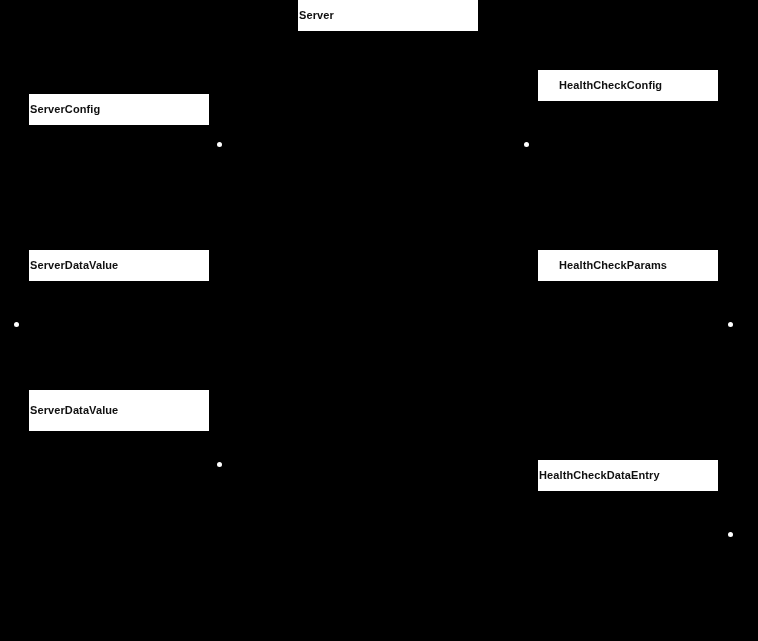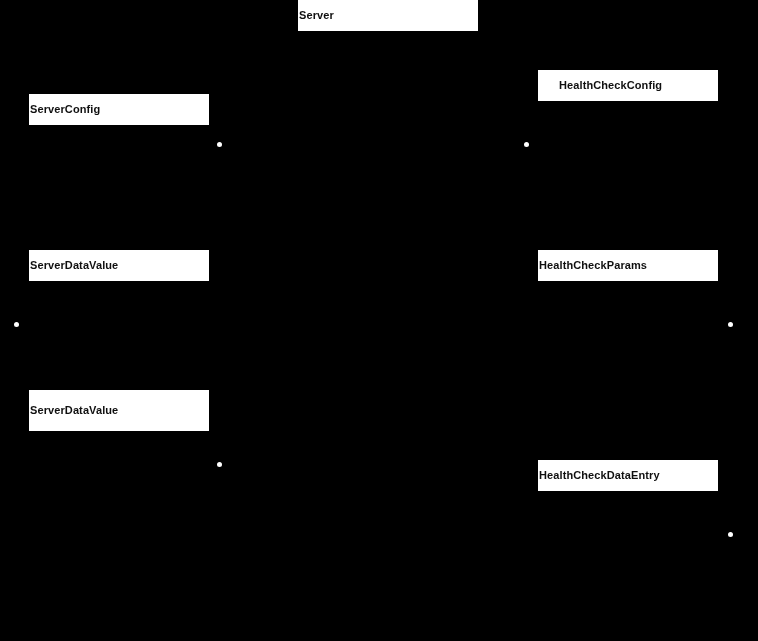--- a/index.html
+++ b/index.html
@@ -59,21 +59,21 @@
 
   <div class="node" style="left: 538px; top: 70px; width: 180px; height: 31px; background: rgb(255, 255, 255); border-color: rgb(255, 255, 255); padding-left: 20px;">
     <span class="node-label" style="color: rgb(16, 16, 16);">HealthCheckConfig</span>
   </div>
 
   <div class="node" style="left: 29px; top: 250px; width: 180px; height: 31px; background: rgb(255, 255, 255); border-color: rgb(255, 255, 255);">
     <span class="node-label" style="color: rgb(16, 16, 16);">ServerDataValue</span>
   </div>
 
   <div class="node" style="left: 538px; top: 250px; width: 180px; height: 31px; background: rgb(255, 255, 255); border-color: rgb(255, 255, 255);">
-    <span class="node-label" style="color: rgb(16, 16, 16);">HealthCheckParams</span>
+    <span class="node-label" style="color: rgb(16, 16, 16); margin-left: 20px;">HealthCheckParams</span>
   </div>
 
   <div class="node" style="left: 29px; top: 390px; width: 180px; height: 41px; background: rgb(255, 255, 255); border-color: rgb(255, 255, 255);">
     <span class="node-label" style="color: rgb(16, 16, 16);">ServerDataValue</span>
   </div>
 
   <div class="node" style="left: 538px; top: 460px; width: 180px; height: 31px; background: rgb(255, 255, 255); border-color: rgb(255, 255, 255);">
     <span class="node-label" style="color: rgb(16, 16, 16);">HealthCheckDataEntry</span>
   </div>
 

